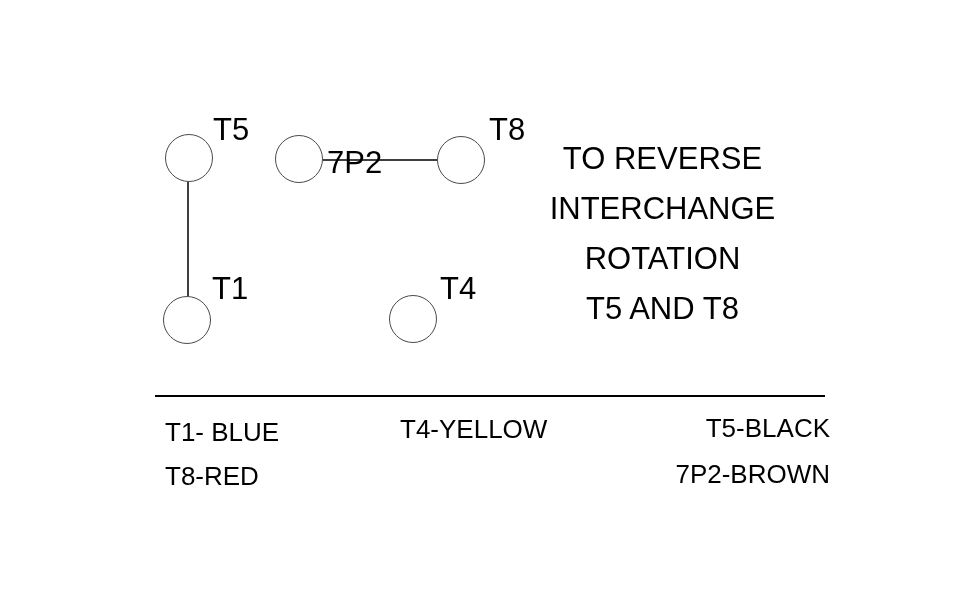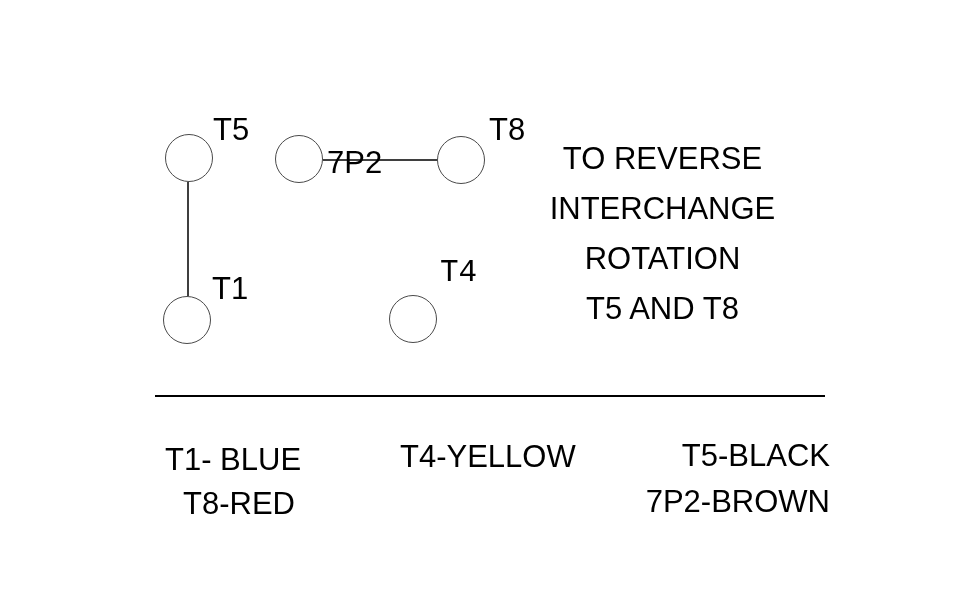--- a/index.html
+++ b/index.html
@@ -37,21 +37,21 @@
   .term-label {
     position: absolute;
     font-size: 31px;
     line-height: 31px;
     white-space: nowrap;
   }
   .label-t5  { left: 213px; top: 114px; }
   .label-7p2 { left: 327px; top: 114px; margin-top: 33px; }
   .label-t8  { left: 489px; top: 114px; }
   .label-t1  { left: 212px; top: 273px; }
-  .label-t4  { left: 440px; top: 257px; font-family: Liberation Mono, monospace; }
+  .label-t4  { left: 440px; top: 273px; }
 
   
   .wire {
     position: absolute;
     background: #3f3f3f;
   }
   .wire-t5-t1 {
     left: 187px; top: 182px;
     width: 2px; height: 114px;
   }
@@ -77,29 +77,28 @@
 
   
   .separator {
     position: absolute;
     left: 155px; top: 395px;
     width: 670px; height: 2px;
     background: #000000;
   }
   .legend-item {
     position: absolute;
-    font-size: 31px;
+    font-size: 26px;
     line-height: 31px;
     white-space: nowrap;
-    margin-top: 27px;
   }
   .legend-t1  { left: 165px; top: 417px; }
   .legend-t4  { left: 400px; top: 414px; text-align: center; }
   .legend-t5  { right: 146px; top: 413px; }
-  .legend-t8  { left: 183px; top: 461px; }
+  .legend-t8  { left: 165px; top: 461px; }
   .legend-7p2 { right: 146px; top: 459px; text-align: right; }
 </style>
 </head>
 <body>
 
 <div class="canvas">
 
   <div class="circle circle-t5"></div>
   <div class="circle circle-7p2"></div>
   <div class="circle circle-t8"></div>

